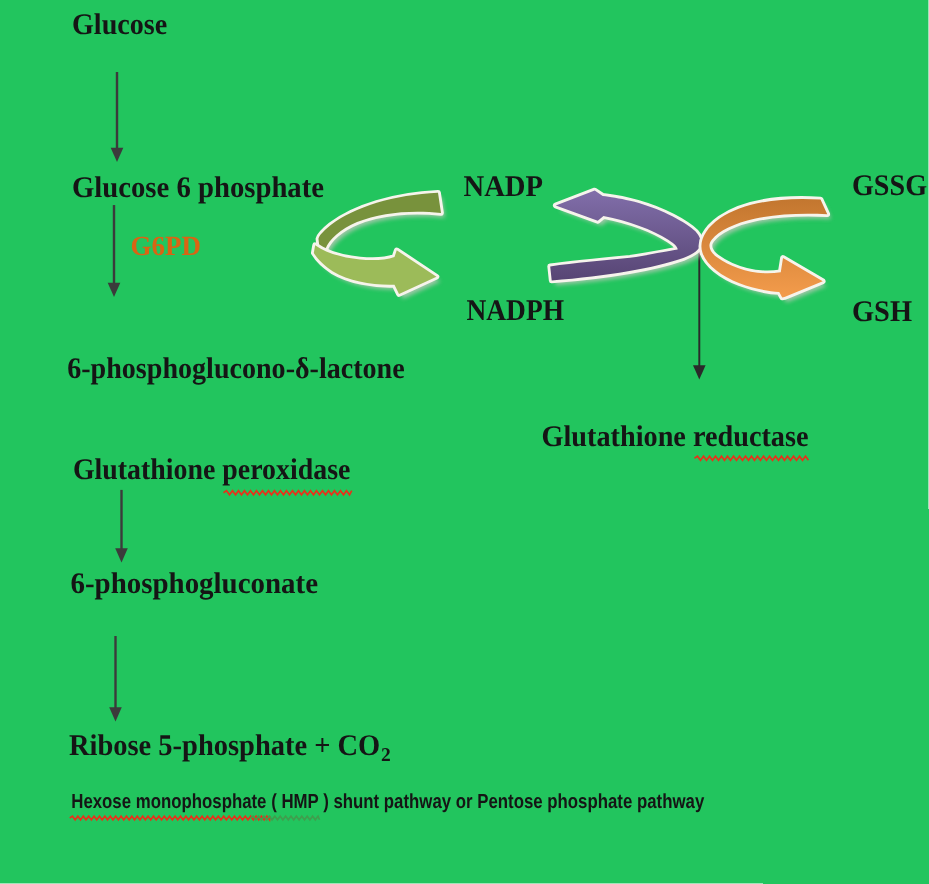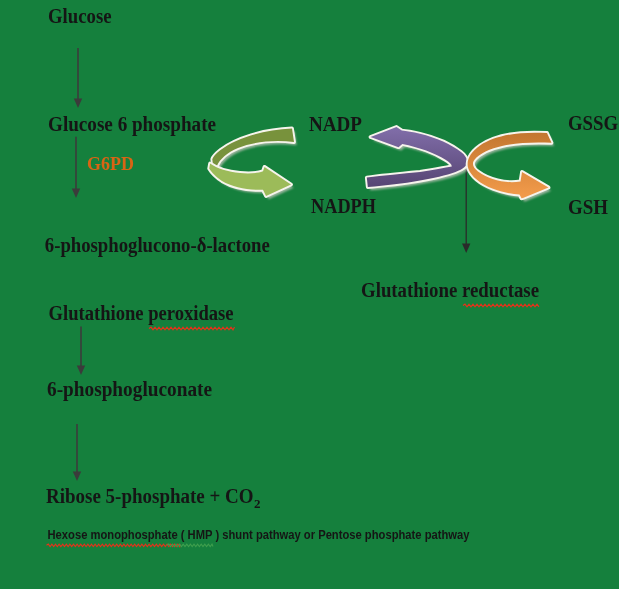--- a/index.html
+++ b/index.html
@@ -1,15 +1,15 @@
 <!DOCTYPE html>
 <html><head><meta charset="utf-8">
 <style>
   html,body{margin:0;padding:0;background:#fff;}
-  #page{position:relative;width:619px;height:589px;background:#15803d;overflow:hidden;}
+  #page{position:relative;width:619px;height:589px;background:#22c55e;overflow:hidden;}
   text{font-family:"Liberation Serif",serif;font-weight:bold;}
   .sq{fill:none;stroke-width:1.1;}
   .sans{font-family:"Liberation Sans",sans-serif !important;}
 </style></head>
 <body>
 <div id="page">
 <svg width="619" height="589" viewBox="0 0 619 589">
   <defs>
     <filter id="sh" x="-20%" y="-20%" width="150%" height="150%">
       <feGaussianBlur stdDeviation="1.3"></feGaussianBlur>

